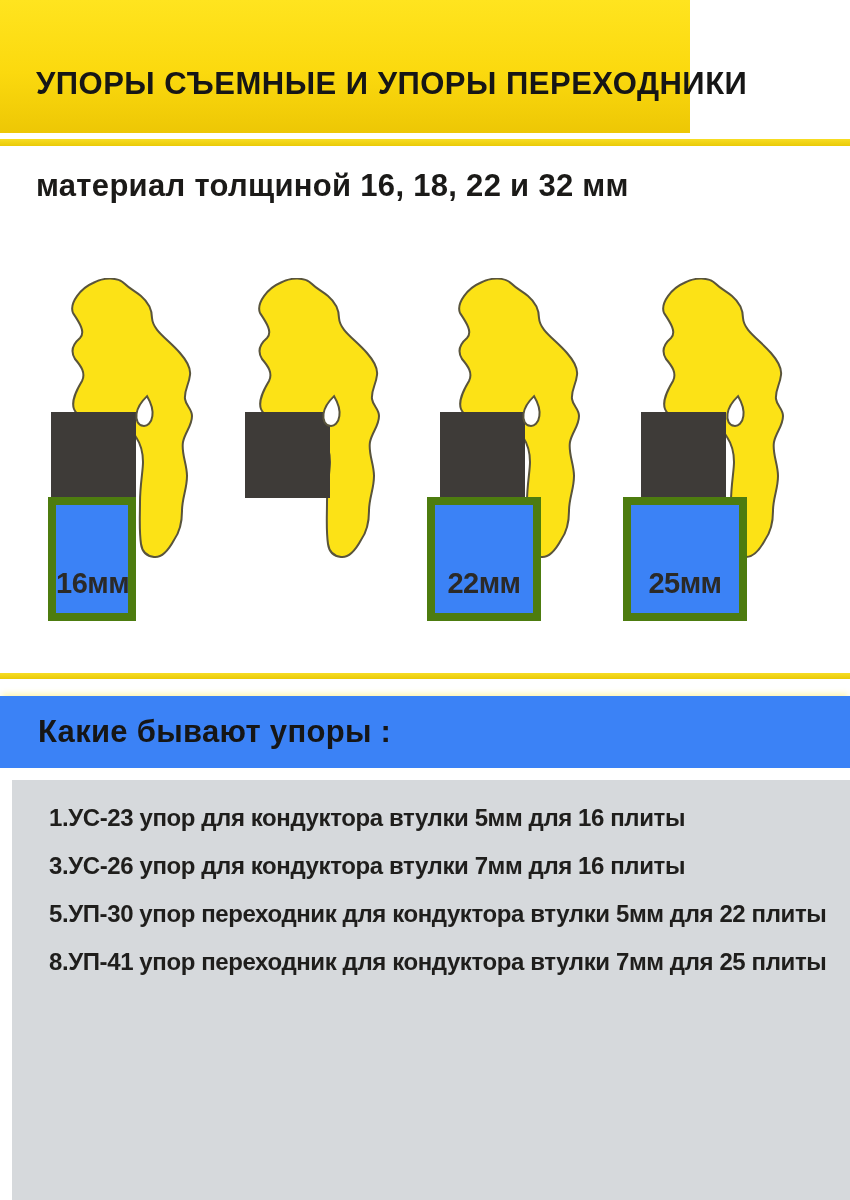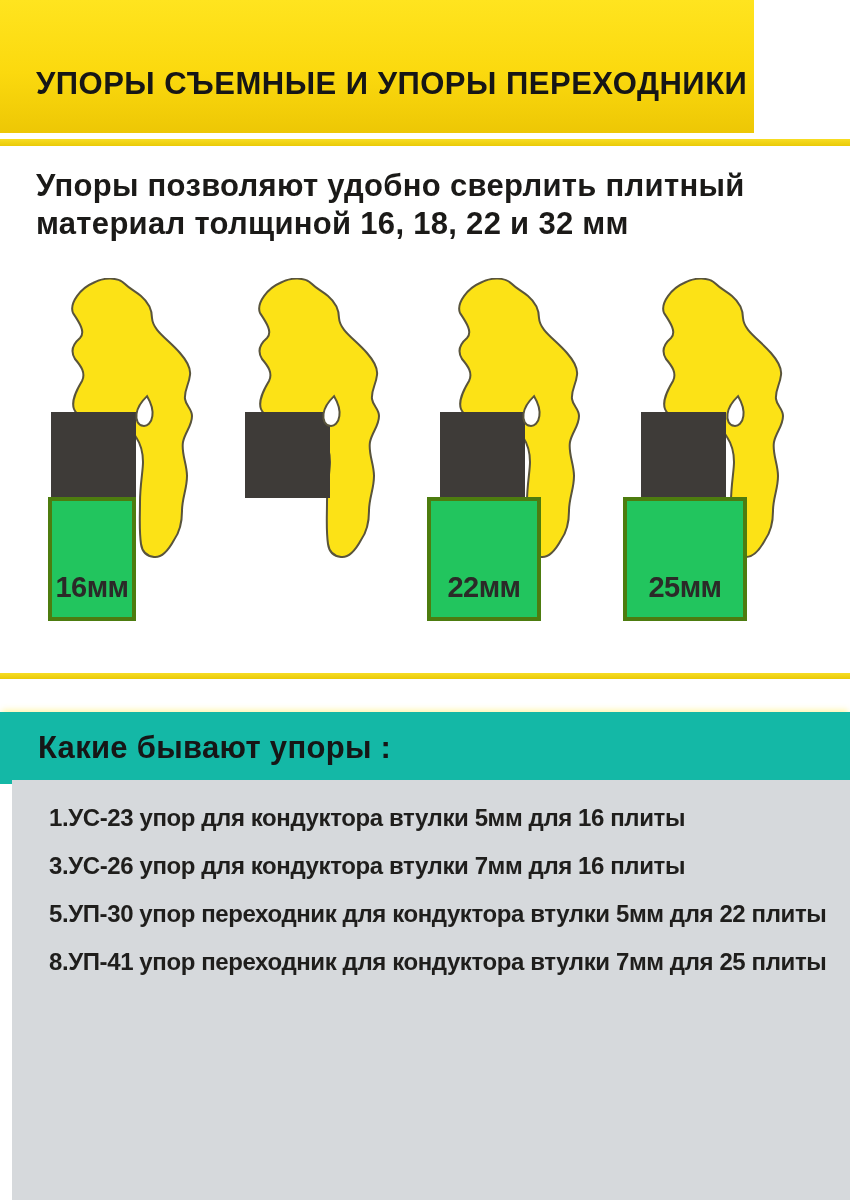--- a/index.html
+++ b/index.html
@@ -6,21 +6,21 @@
   html,body { width:850px; height:1200px; background:#ffffff; overflow:hidden; }
   body {
     position:relative;
     font-family:"Liberation Sans","DejaVu Sans",sans-serif;
     font-weight:700;
     color:#1d1c1a;
   }
 
   
   .header {
-    position:absolute; left:0; top:0; width:754px; height:133px;
+    position:absolute; left:0; top:0; width:690px; height:133px;
     background:linear-gradient(180deg,#ffe41f 0%,#fbd90e 55%,#edc705 100%);
   }
   .header h1 {
     position:absolute; left:36px; top:66px;
     font-size:31px; letter-spacing:0.5px; color:#161616; white-space:nowrap;
   }
 
   
   .strip {
     position:absolute; left:0; width:850px;
@@ -44,31 +44,31 @@
   .figure:nth-of-type(4) { left:623px; --plate-w:124px; --stop-x:18px; --blob-x:36px; }
 
   .blob { position:absolute; left:var(--blob-x); top:0; z-index:1; }
   .stop {
     position:absolute; left:var(--stop-x); top:134px; width:85px; height:86px;
     background:#3e3b38; z-index:2;
   }
   .hole { position:absolute; left:calc(var(--blob-x) + 64px); top:116px; z-index:3; }
   .plate {
     position:absolute; left:0; top:219px; width:var(--plate-w); height:124px;
-    background:#22c55e; border:4px solid #4d7c0f; z-index:4;
+    background:#3b82f6; border:8px solid #4d7c0f; z-index:4;
   }
   .plate-label {
     position:absolute; left:0; bottom:13px; width:100%;
     text-align:center; font-size:29px; color:#2b2a28; letter-spacing:-0.5px;
   }
 
   
   .band {
-    position:absolute; left:0; top:712px; width:850px; height:72px;
-    background:#14b8a6; display:flex; align-items:center;
+    position:absolute; left:0; top:696px; width:850px; height:72px;
+    background:#3b82f6; display:flex; align-items:center;
     box-shadow:0 -4px 6px -2px rgba(255,244,160,0.9);
   }
   .band h2 { padding-left:38px; font-size:31px; color:#161616; letter-spacing:0.3px; }
 
   
   .list-section {
     position:absolute; left:12px; top:780px; width:850px; height:486px;
     background:#d6d9dc;
   }
   .list-section ol { list-style:none; padding:14px 0 0 37px; }
@@ -79,21 +79,20 @@
 </style>
 </head>
 <body>
 
 <header class="header">
   <h1>УПОРЫ СЪЕМНЫЕ И УПОРЫ ПЕРЕХОДНИКИ</h1>
 </header>
 <div class="strip strip-top"></div>
 
 <div class="intro">
-  <div>Упоры позволяют удобно сверлить плитный</div>
   <div>материал толщиной 16, 18, 22 и 32 мм</div>
 </div>
 
 <div>
 
   <div class="figure">
     <svg class="blob" width="130" height="285" viewBox="0 0 130 285">
       <path d="M25 5 C36 -1 50 -1 57 6 C62 11 67 13 73 18 C80 24 84 31 84 40 C85 53 100 61 112 75 C119 83 123 90 122 97 C121 107 116 112 117 121 C118 128 124 131 124 138 C124 148 117 154 115 164 C113 175 119 186 119 198 C119 211 114 220 114 233 C114 247 111 255 106 262 C100 273 94 280 86 279 C78 278 74 273 73 266 C71 252 72 238 72 224 C72 207 75 193 75 184 C75 172 72 165 68 159 C64 152 60 147 53 143 C46 140 38 141 32 141 C20 141 9 139 6 131 C3 123 8 113 14 103 C18 95 13 88 7 81 C2 73 5 66 12 60 C18 54 11 44 5 35 C1 25 13 10 25 5 Z" fill="#fce216" stroke="#59543c" stroke-width="2" stroke-linejoin="round"></path>
     </svg>
     <div class="stop"></div>

